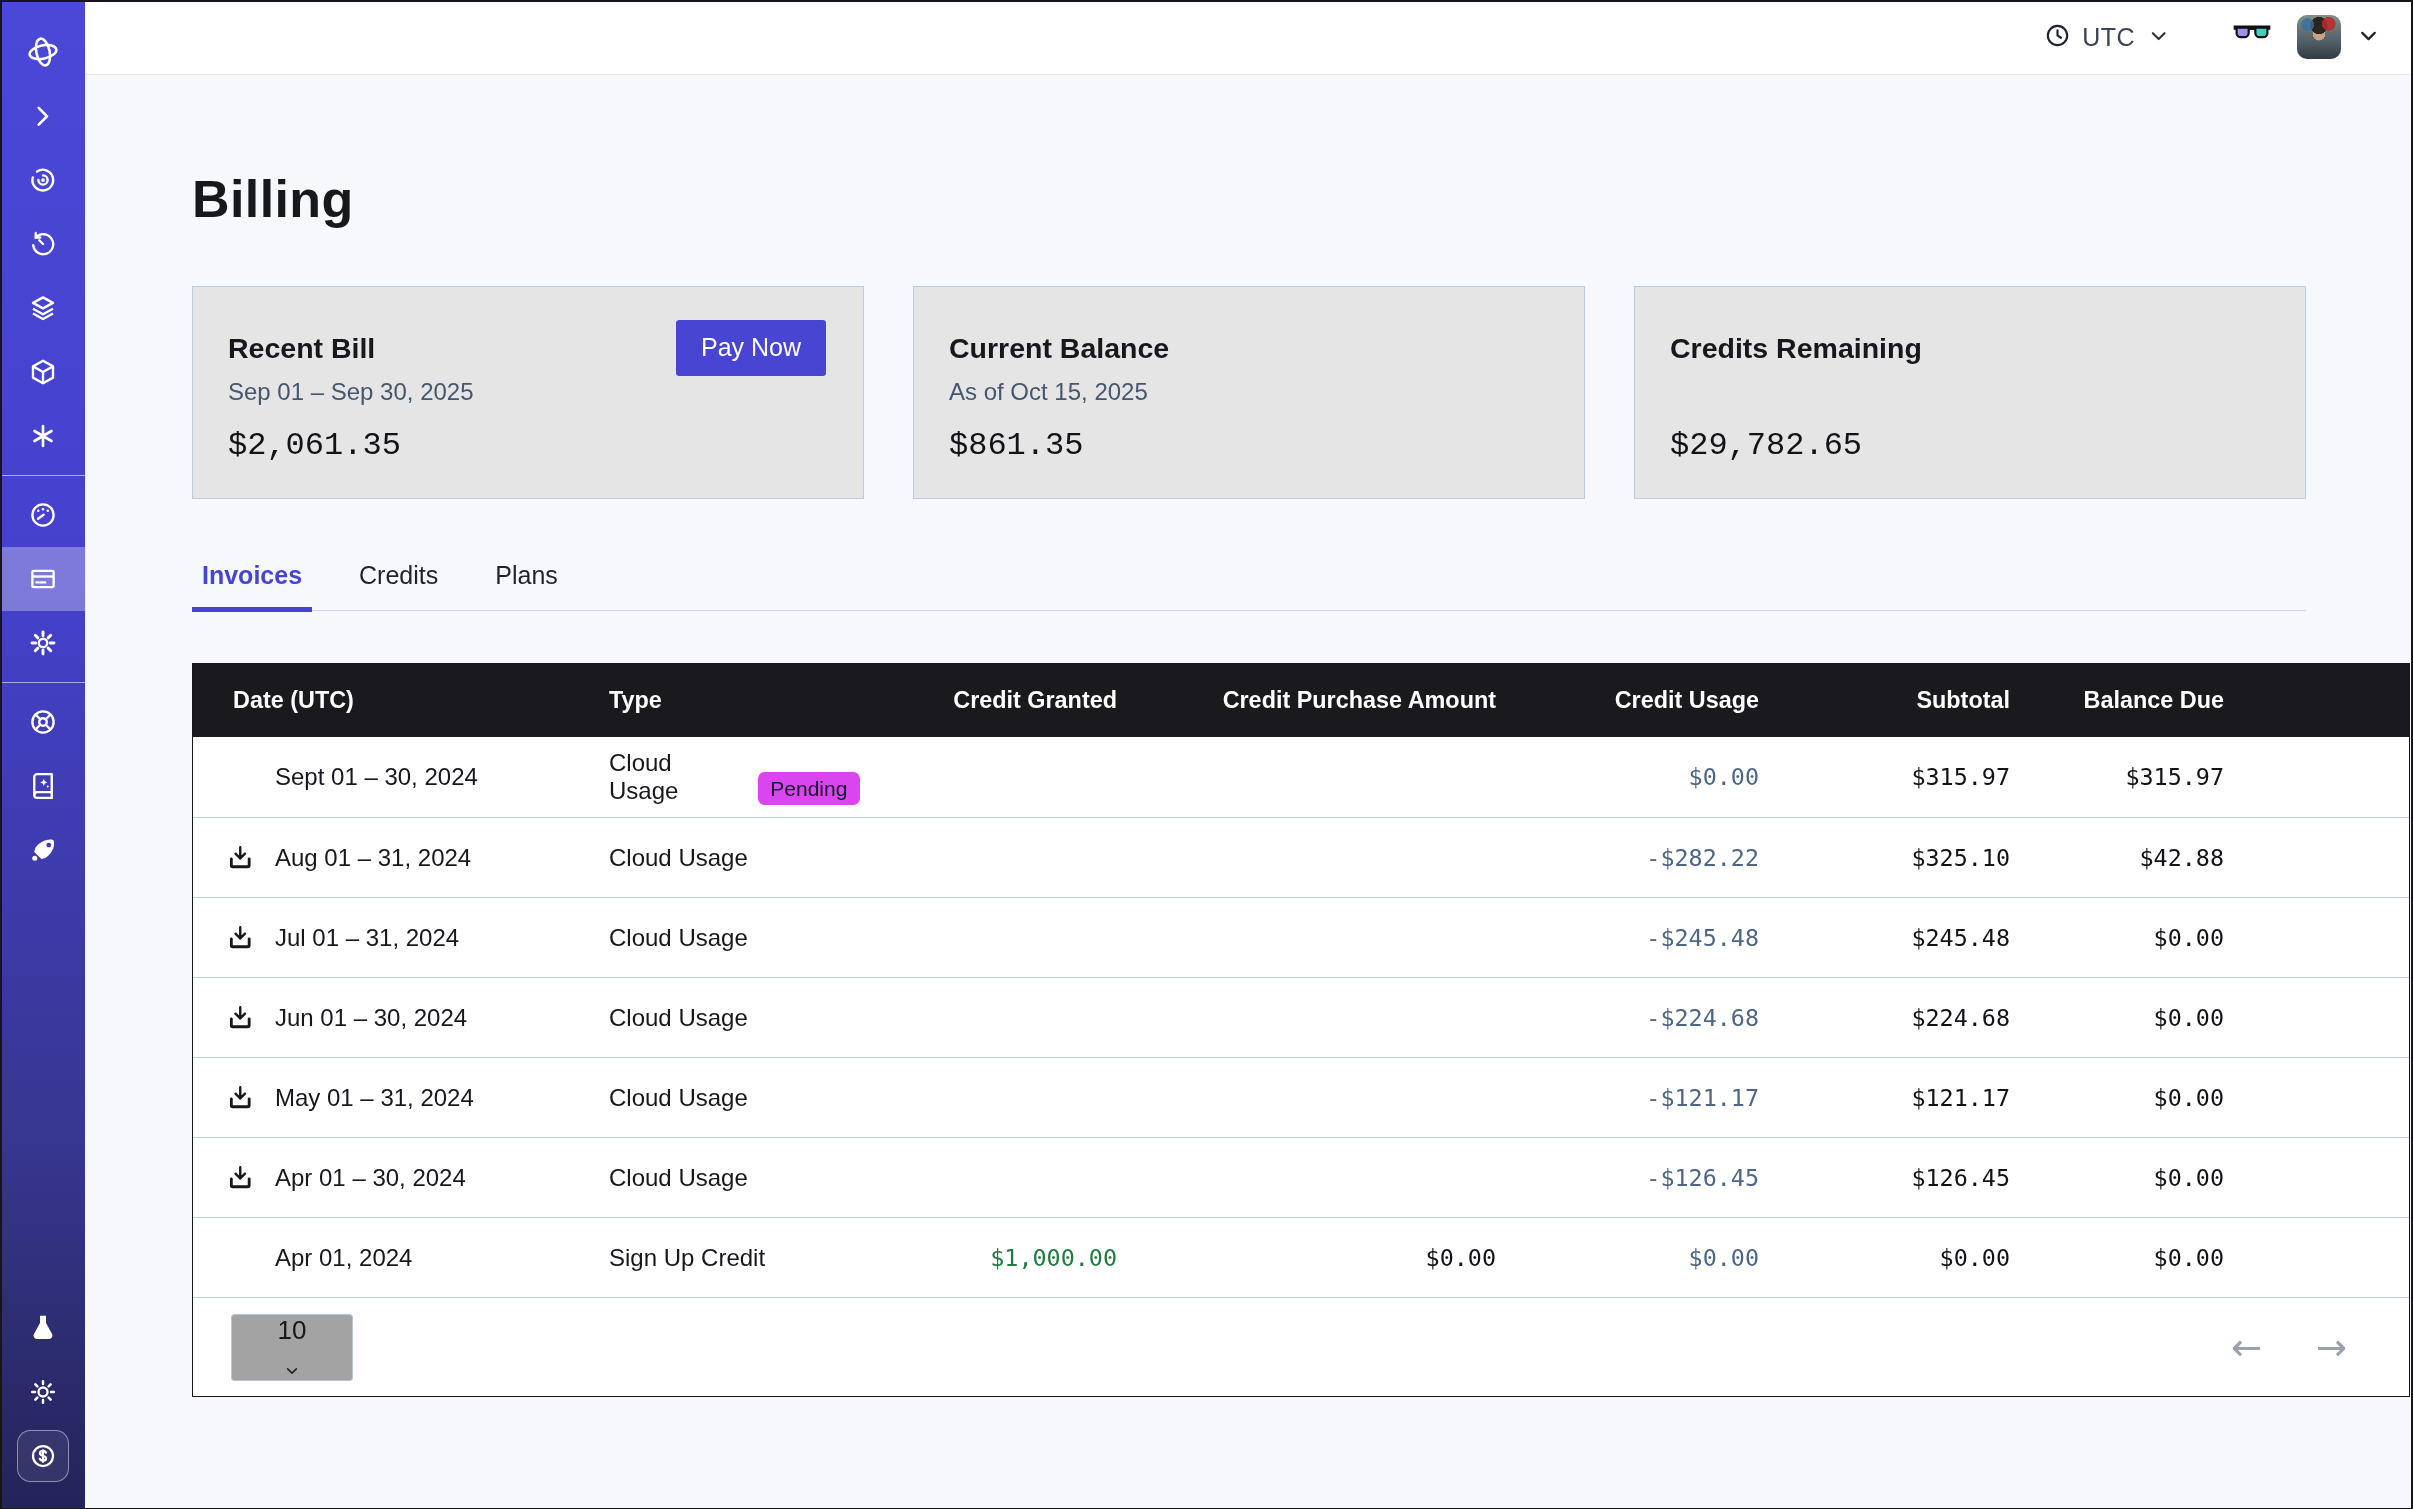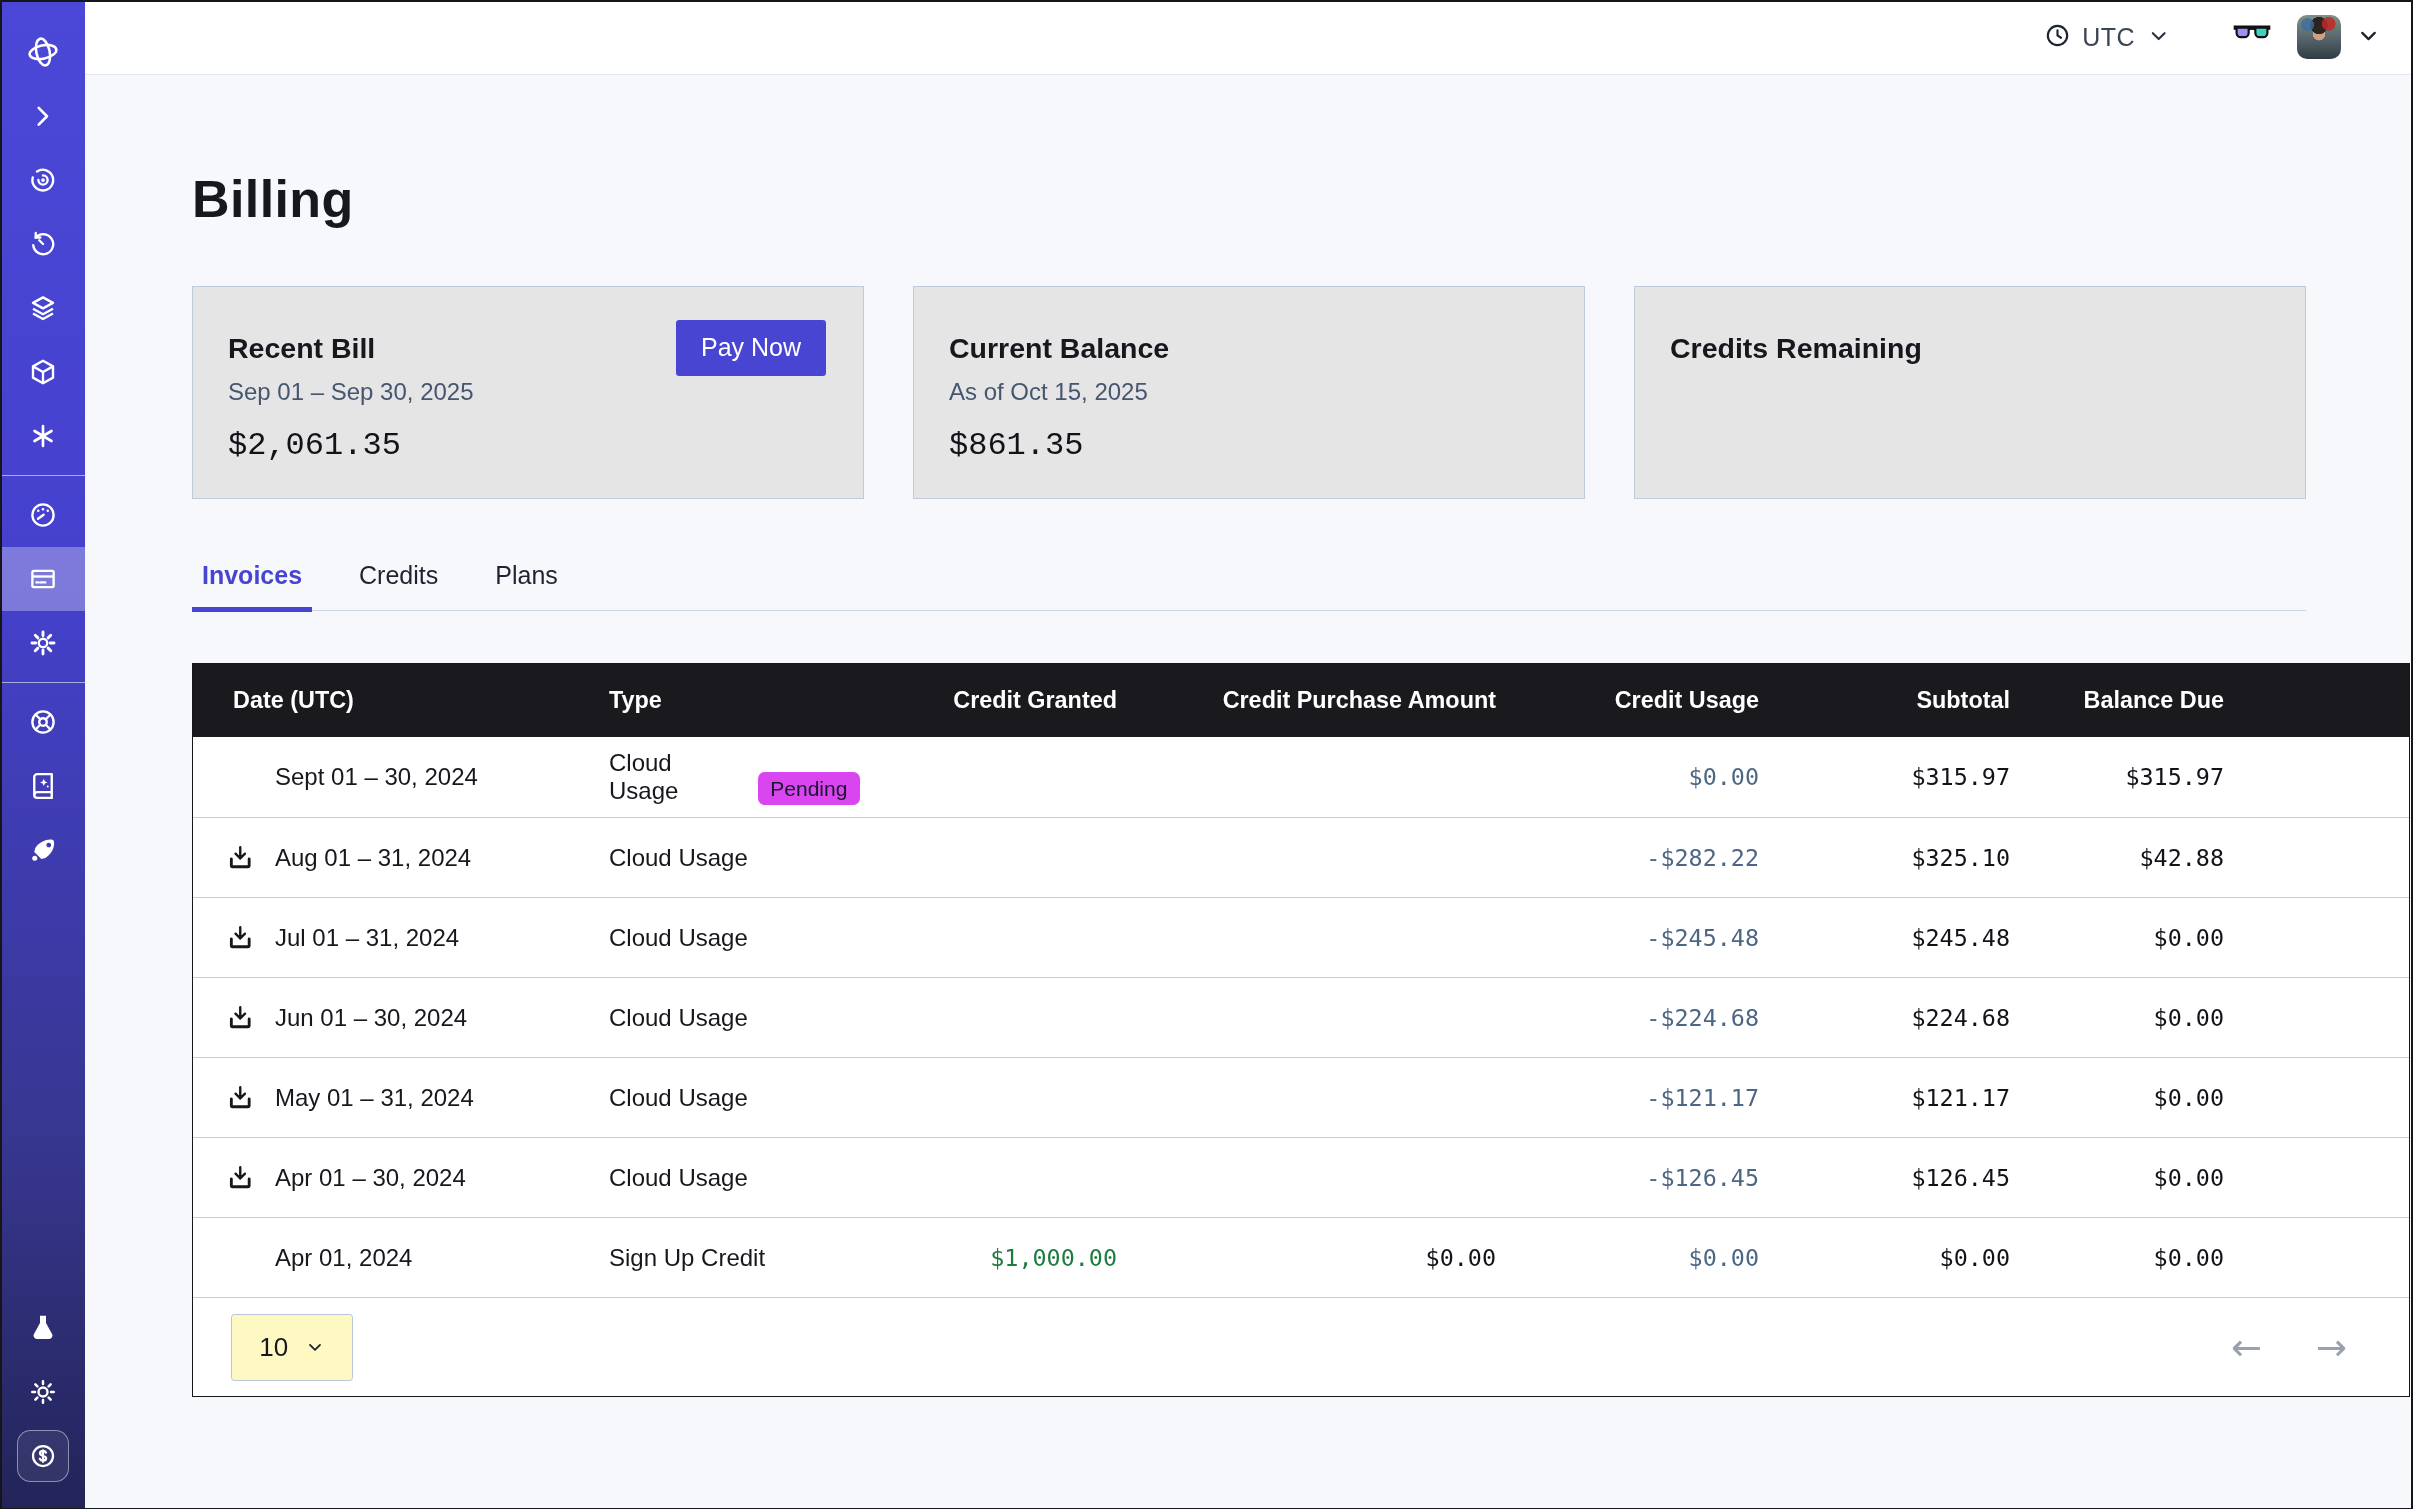--- a/index.html
+++ b/index.html
@@ -90,22 +90,22 @@
     background:#d946ef; color:#15172b; font-size:21px; border-radius:6.7px;
     padding:5.9px 12.6px; margin-left:15px; line-height:1;
   }
   .badge:empty { display:none; }
   .mono { font-family:"DejaVu Sans Mono", monospace; font-size:23.4px; color:#111318; }
   .usage { color:#4c6684; }
   .green { color:#1d7c3f; }
 
   .tfoot { height:99px; border-top:1.7px solid #c2cdde; display:flex; align-items:center; padding:0 62px 0 38px; }
   .page-size {
-    width:122px; height:67px; border:1.7px solid #b9c6da; border-radius:3.3px; background:#fef9c3;
-    display:flex; align-items:center; justify-content:center; gap:16.7px; font-size:26px; color:#16181d; cursor:pointer;
+    width:122px; height:67px; border:1.7px solid #b9c6da; border-radius:3.3px; background:#a3a3a3;
+    display:flex; align-items:center; justify-content:center; gap:16.7px; font-size:26px; color:#16181d; cursor:pointer;flex-direction:column;
   }
   .pager { margin-left:auto; display:flex; align-items:center; gap:54px; }
   .pager-arrow { font-size:37px; color:#98a1ad; cursor:pointer; font-family:"DejaVu Sans", sans-serif; line-height:1; }
 </style>
 </head>
 <body>
 
 <nav class="sidebar">
   <div class="side-item">
     <span>
@@ -300,20 +300,21 @@
       <button class="pay-btn">Pay Now</button>
     </div>
     <div class="card">
       <div class="card-title">Current Balance</div>
       <div class="card-subtitle">As of Oct 15, 2025</div>
       <div class="card-amount">$861.35</div>
     </div>
     <div class="card">
       <div class="card-title">Credits Remaining</div>
       <div class="card-subtitle"></div>
+      <div class="card-amount">$29,782.65</div>
     </div>
   </section>
 
   <nav class="tabs">
     <span class="tab active">Invoices</span>
     <span class="tab">Credits</span>
     <span class="tab">Plans</span>
   </nav>
 
   <section class="invoice-table">

